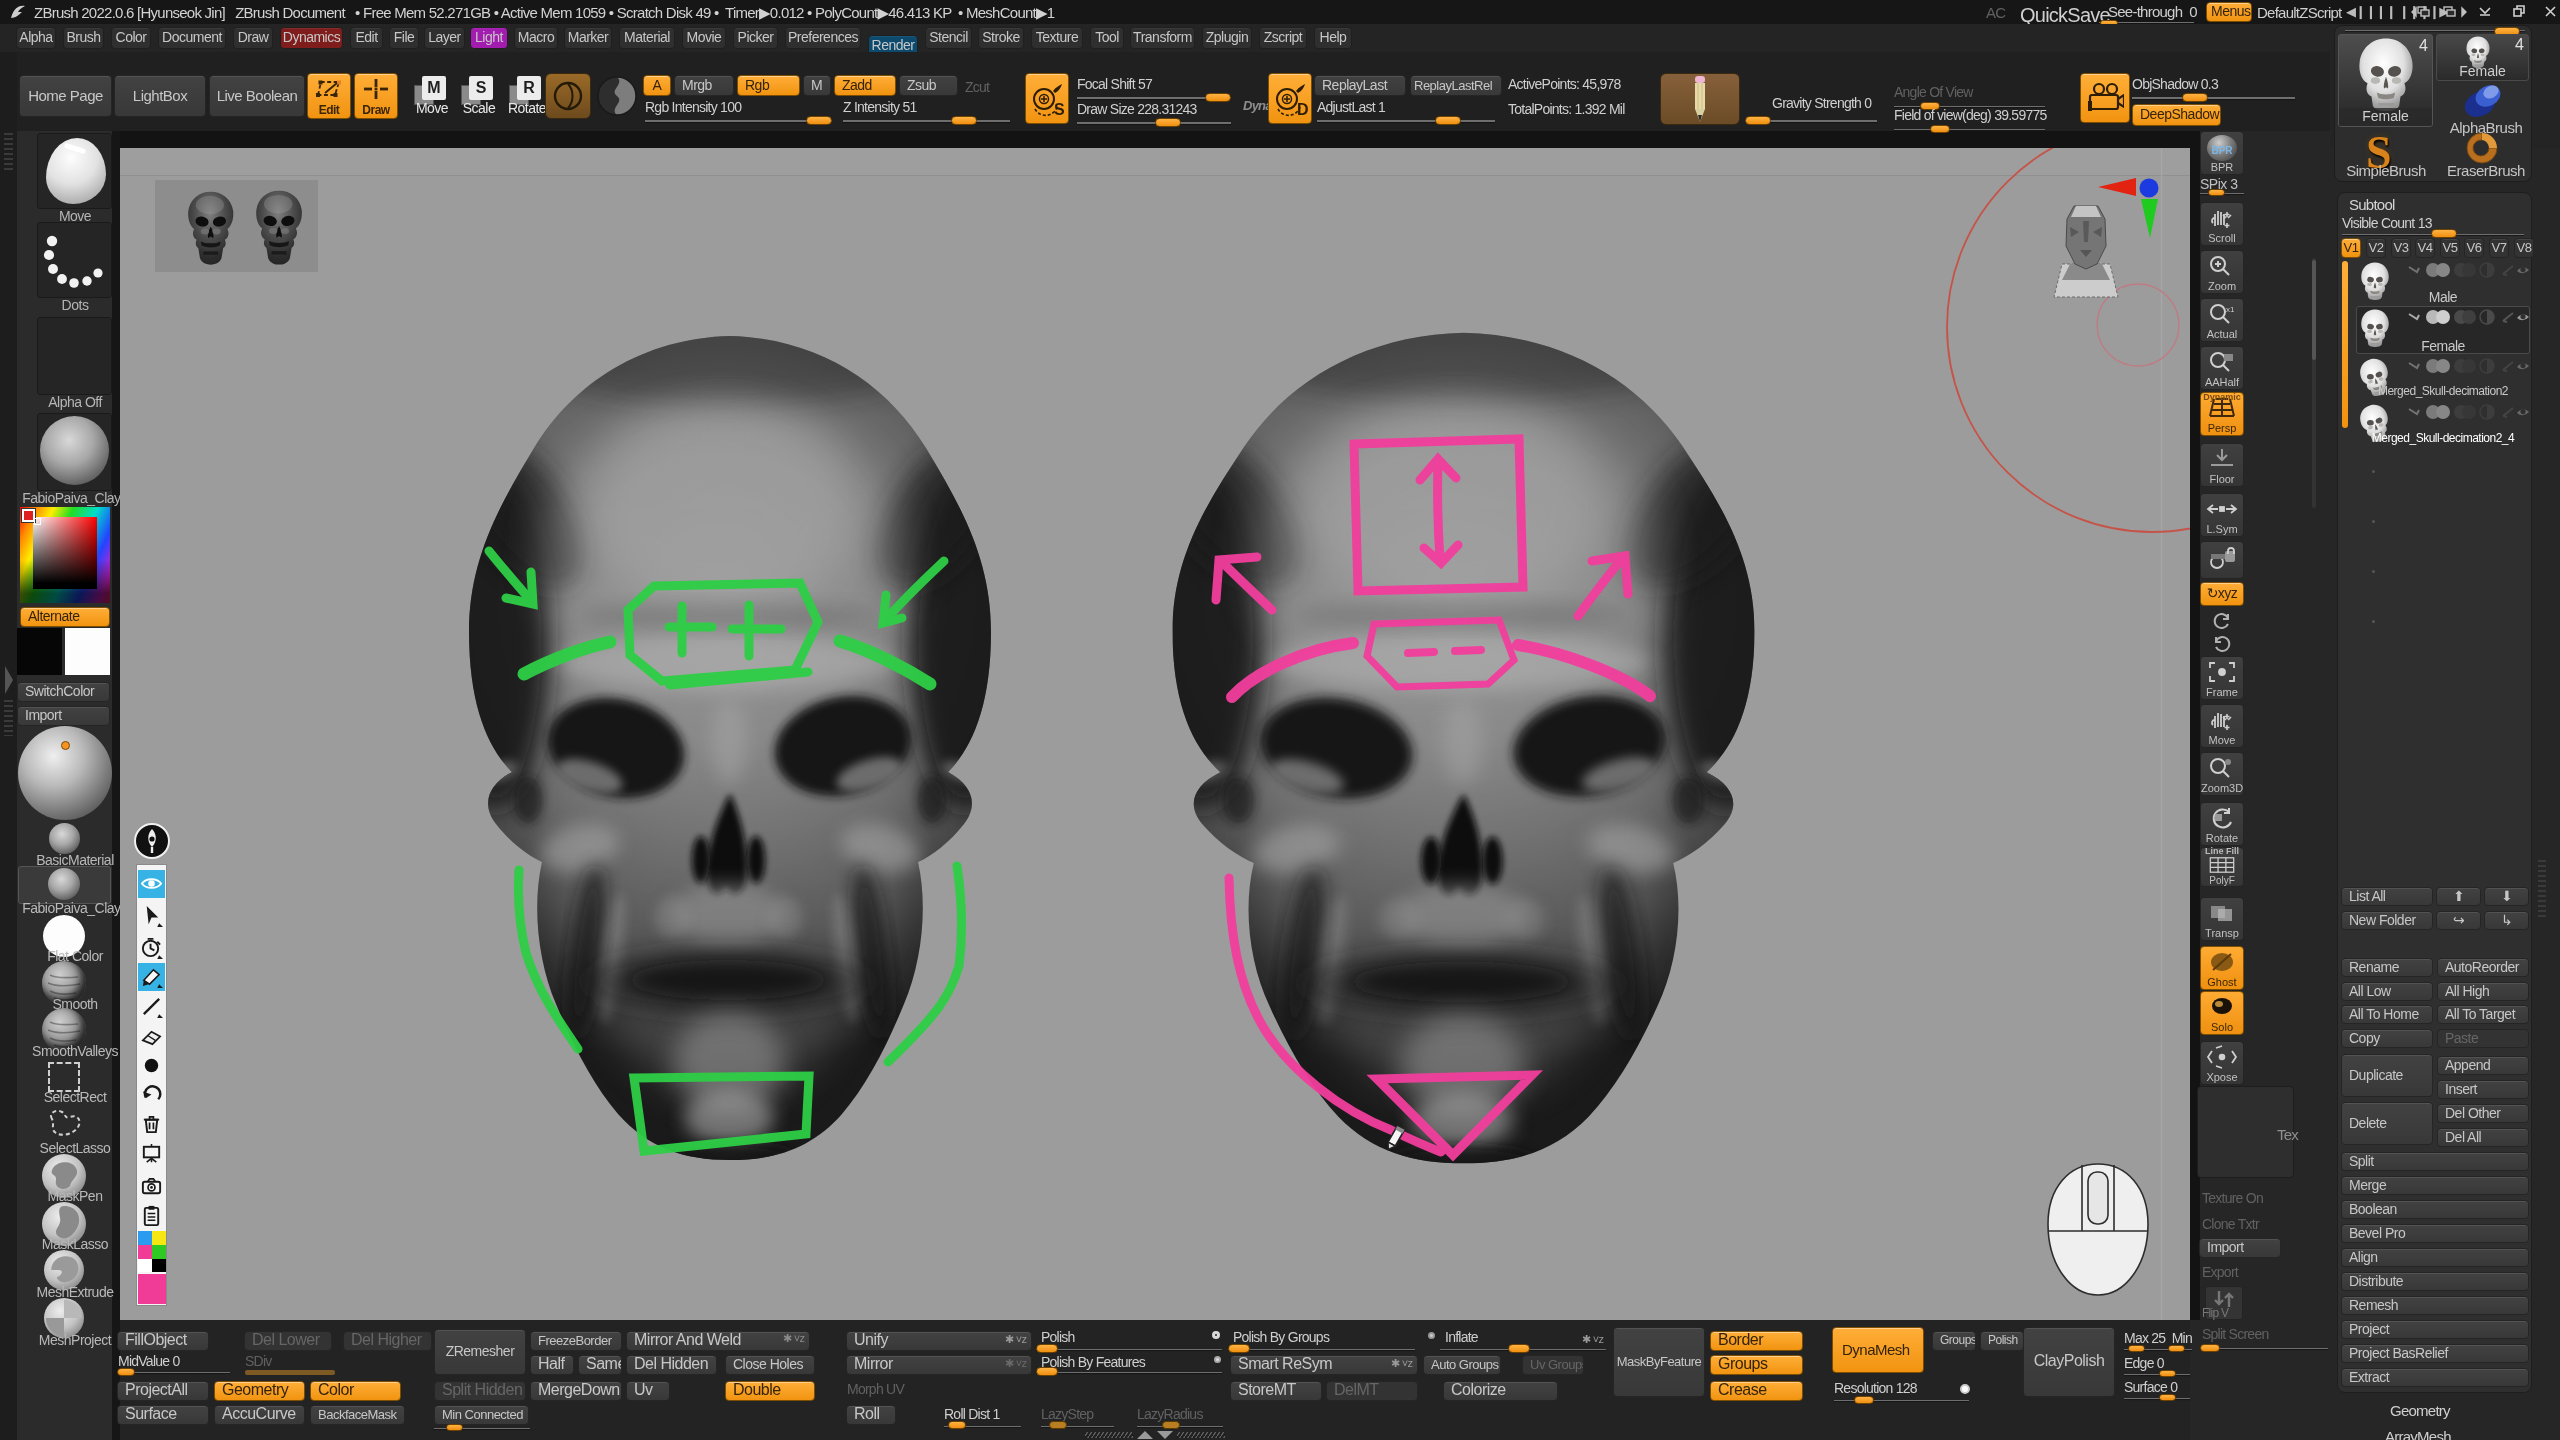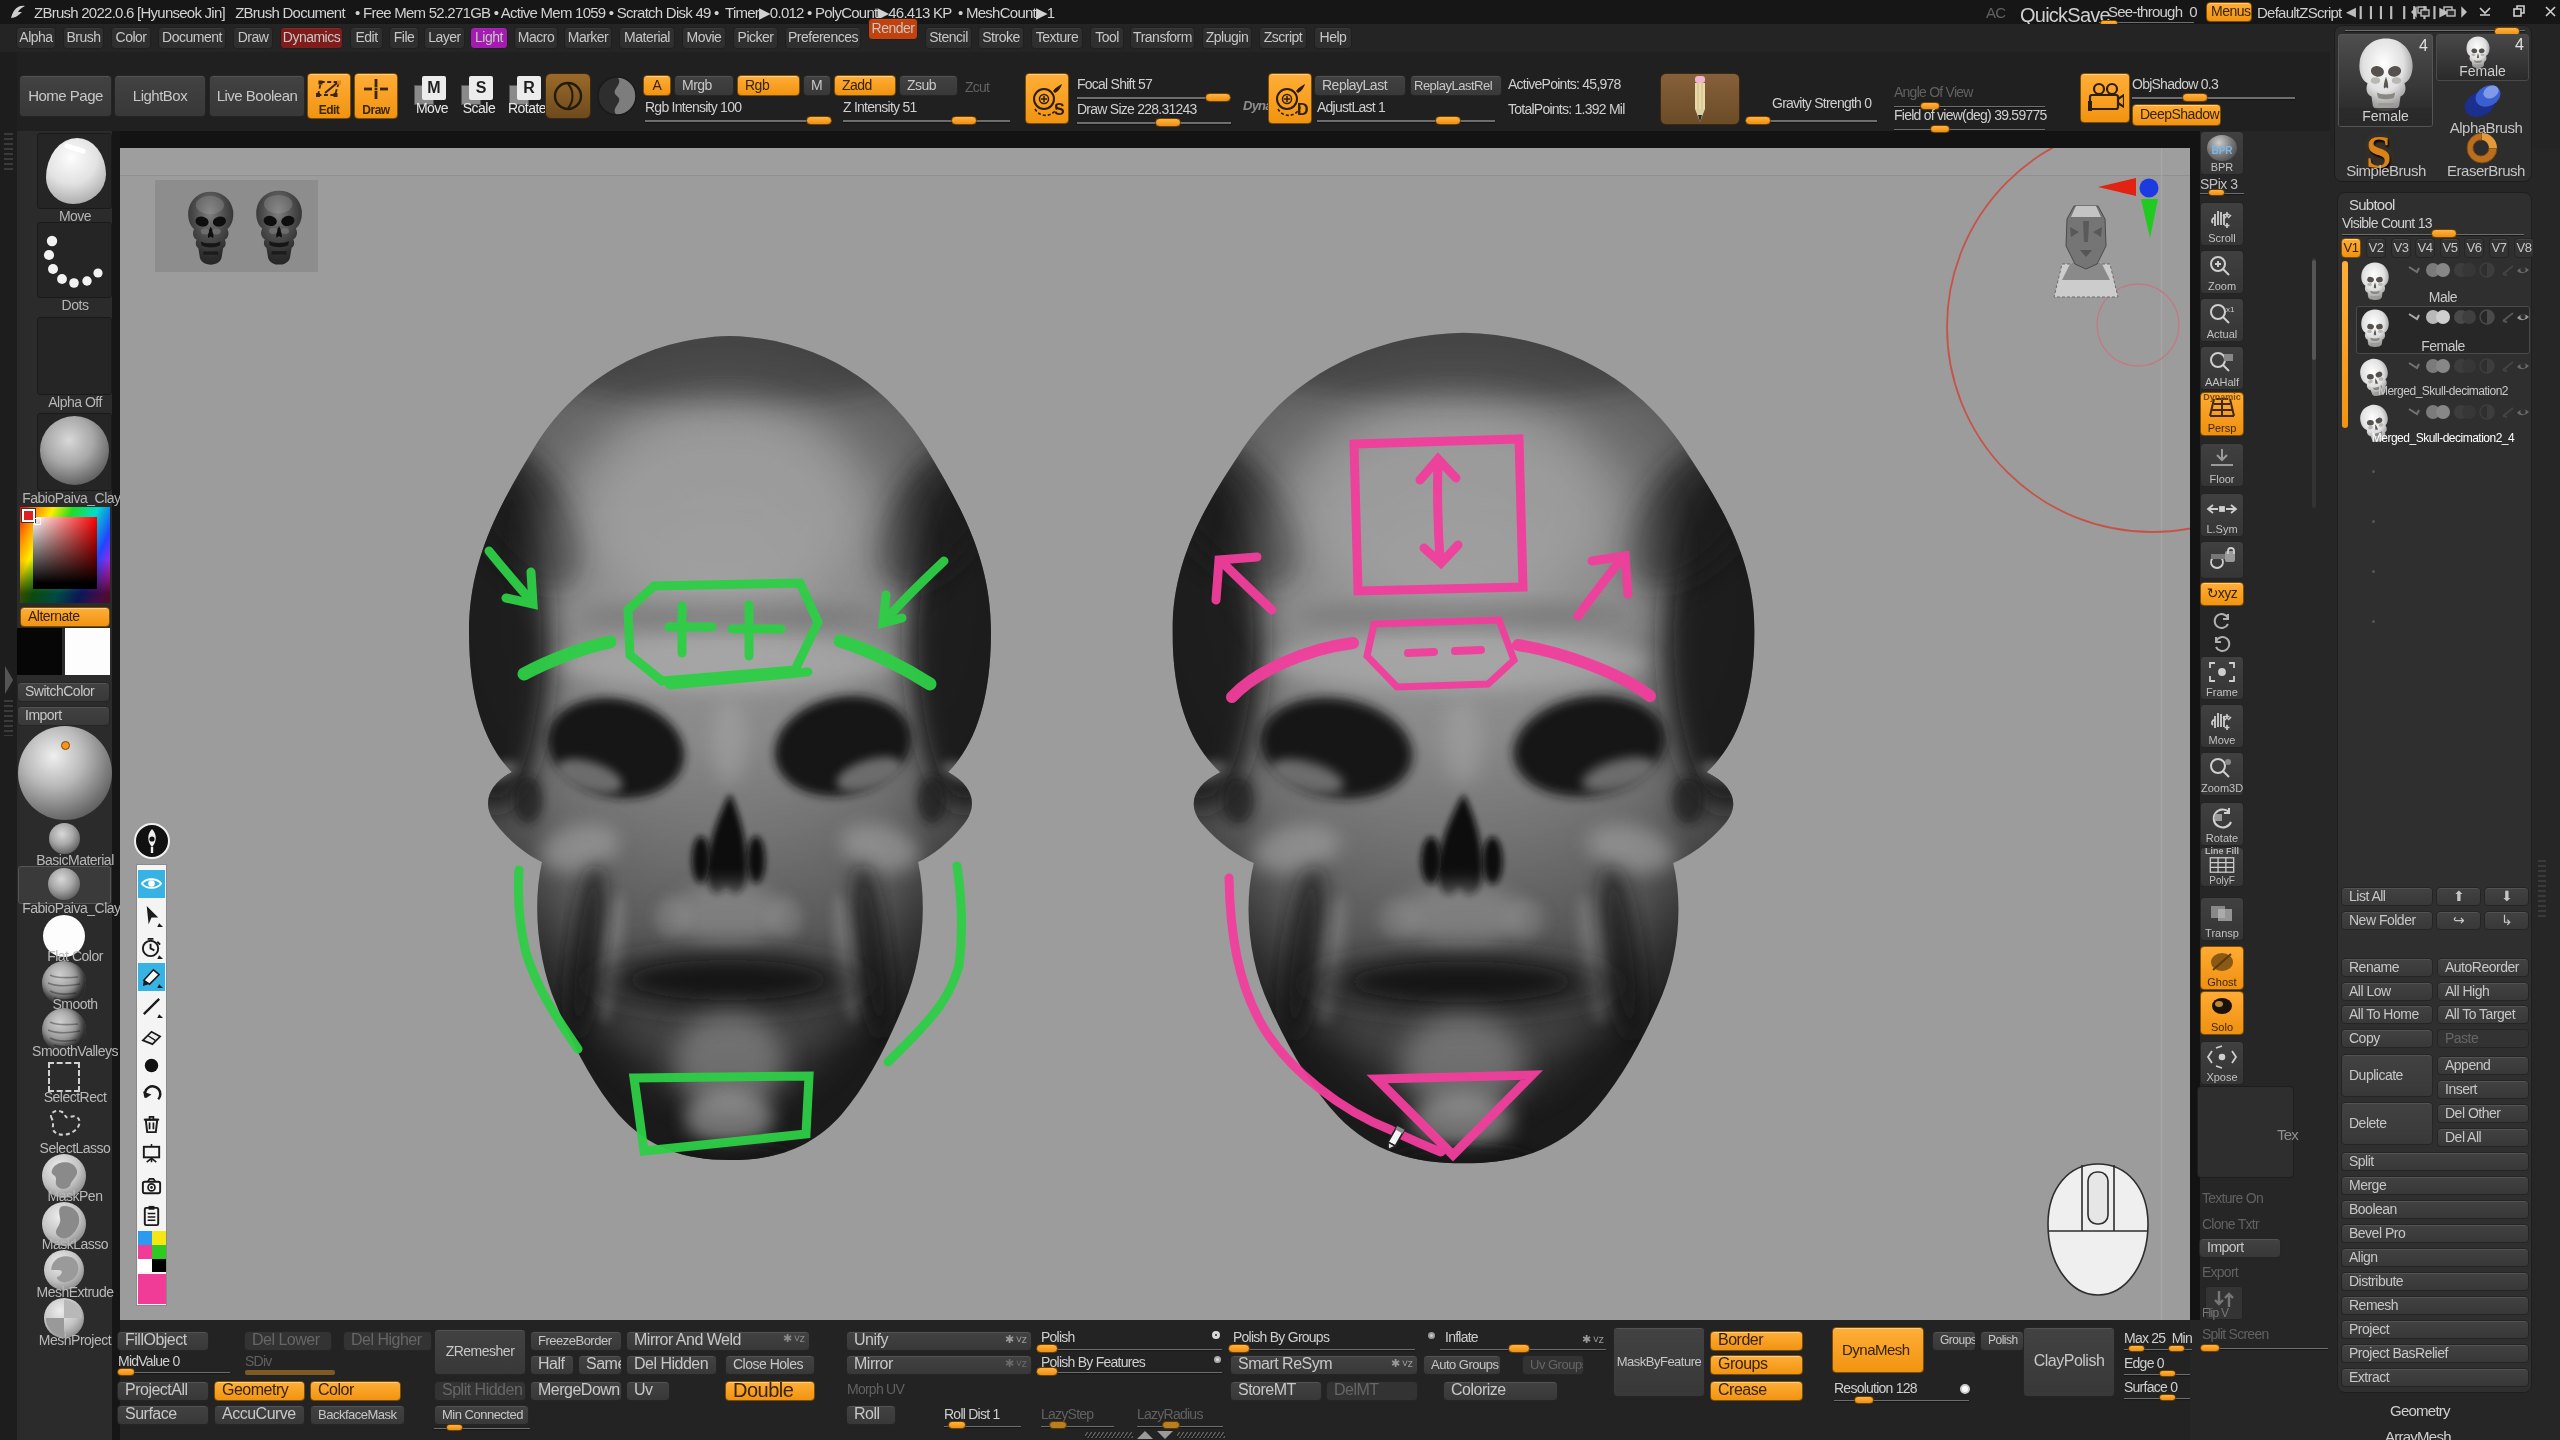--- a/index.html
+++ b/index.html
@@ -98,21 +98,21 @@
   </div>
 <div class="b c" style="left:682px;top:27px;width:44px;height:22px;font-size:14px;background:#2f2f2f;border-color:#1f1f1f;box-shadow:inset 0 1px 0 rgba(255,255,255,.06)">
     <span>Movie</span>
   </div>
 <div class="b c" style="left:733px;top:27px;width:45px;height:22px;font-size:14px;background:#2f2f2f;border-color:#1f1f1f;box-shadow:inset 0 1px 0 rgba(255,255,255,.06)">
     <span>Picker</span>
   </div>
 <div class="b c" style="left:785px;top:27px;width:76px;height:22px;font-size:14px;background:#2f2f2f;border-color:#1f1f1f;box-shadow:inset 0 1px 0 rgba(255,255,255,.06)">
     <span>Preferences</span>
   </div>
-<div class="b c" style="left:868px;top:18px;width:50px;height:22px;font-size:14px;background:#c2410c;border-color:#1f1f1f;box-shadow:inset 0 1px 0 rgba(255,255,255,.06)">
+<div class="b c" style="left:868px;top:35px;width:50px;height:22px;font-size:14px;background:#0c4a6e;border-color:#1f1f1f;box-shadow:inset 0 1px 0 rgba(255,255,255,.06)">
     <span>Render</span>
   </div>
 <div class="b c" style="left:925px;top:27px;width:47px;height:22px;font-size:14px;background:#2f2f2f;border-color:#1f1f1f;box-shadow:inset 0 1px 0 rgba(255,255,255,.06)">
     <span>Stencil</span>
   </div>
 <div class="b c" style="left:978px;top:27px;width:46px;height:22px;font-size:14px;background:#2f2f2f;border-color:#1f1f1f;box-shadow:inset 0 1px 0 rgba(255,255,255,.06)">
     <span>Stroke</span>
   </div>
 <div class="b c" style="left:1031px;top:27px;width:52px;height:22px;font-size:14px;background:#2f2f2f;border-color:#1f1f1f;box-shadow:inset 0 1px 0 rgba(255,255,255,.06)">
     <span>Texture</span>
@@ -1244,21 +1244,21 @@
   </div>
 <div class="b dm" style="left:434px;top:1381px;width:92px;height:20px;font-size:16px">
     <span>Split Hidden</span>
   </div>
 <div class="b" style="left:530px;top:1381px;width:92px;height:20px;font-size:16px">
     <span>MergeDown</span>
   </div>
 <div class="b" style="left:626px;top:1381px;width:44px;height:20px;font-size:16px">
     <span>Uv</span>
   </div>
-<div class="b o" style="left:725px;top:1381px;width:90px;height:20px;font-size:20px">
+<div class="b o" style="left:725px;top:1381px;width:90px;height:20px;font-size:16px">
     <span>Double</span>
   </div>
 <div class="b" style="left:434px;top:1405px;width:95px;height:20px;font-size:13px">
     <span>Min Connected</span>
   </div>
 <div class="tr" style="left:434px;top:1428px;width:96px;height:1px"></div>
 <div class="kn" style="left:446px;top:1424px;width:17px;height:7px"></div>
 <div class="b" style="left:846px;top:1331px;width:186px;height:20px;font-size:16px">
     <span>Unify</span>
   </div>

